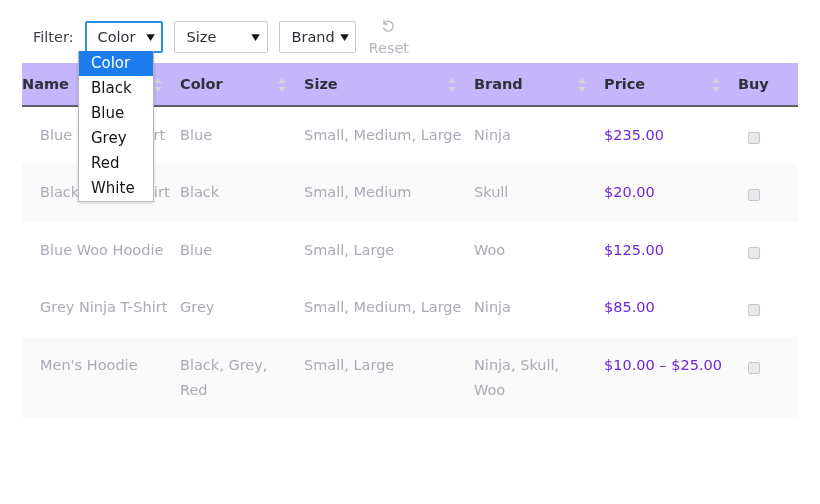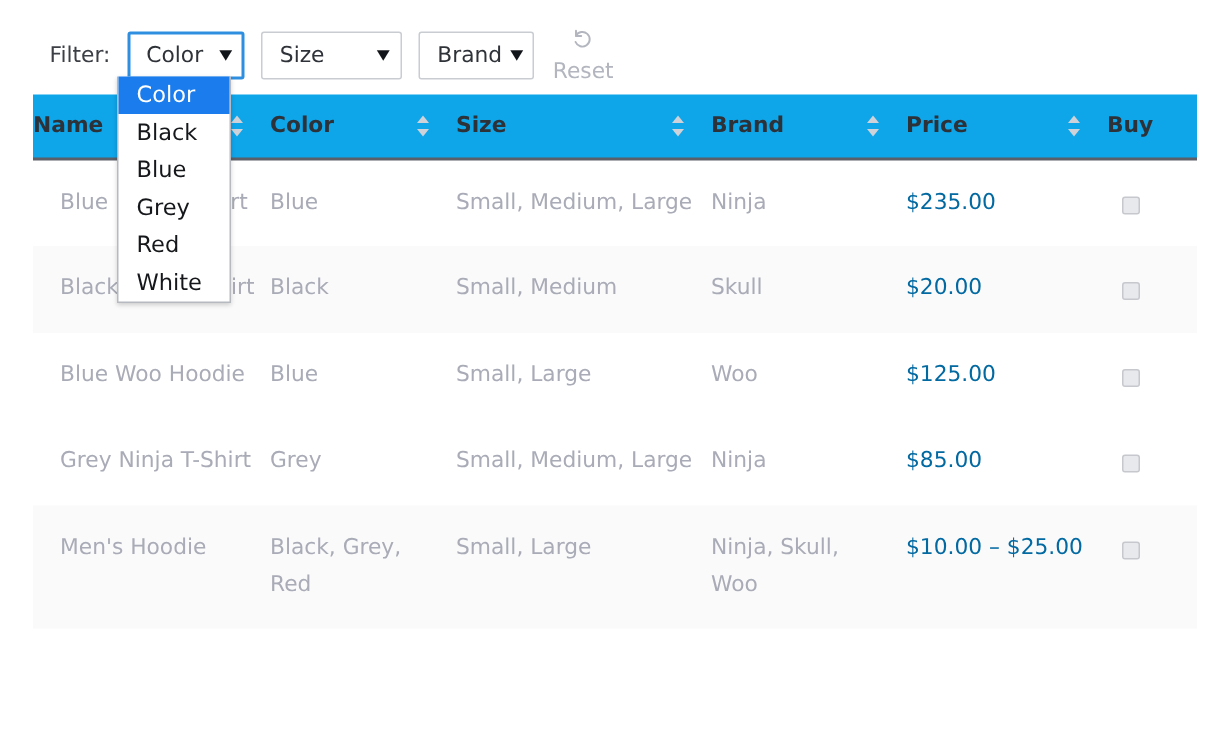--- a/index.html
+++ b/index.html
@@ -118,21 +118,21 @@
     left: 22px;
     top: 63px;
     width: 776px;
   }
   table.products {
     width: 776px;
     border-collapse: collapse;
     table-layout: fixed;
   }
   table.products thead tr {
-    background: #0ea5e9;
+    background: #c4b5fd;
   }
   table.products thead th {
     font-size: 14.5px;
     font-weight: bold;
     color: #2d3138;
     text-align: left;
     padding: 13px 0 13px 0;
     border-bottom: 2px solid #5a5f68;
     vertical-align: middle;
     white-space: nowrap;
@@ -172,21 +172,21 @@
   table.products tbody td {
     font-size: 14.5px;
     color: #a9abb6;
     padding: 16px 12px 16px 0;
     vertical-align: top;
     line-height: 1.75;
     border: none;
   }
   table.products tbody td.c-name { padding-left: 18px; padding-right: 6px; }
   table.products tbody td.c-price {
-    color: #0369a1;
+    color: #6d28d9;
     line-height: 1.75;
   }
   table.products tbody td.c-buy {
     padding-left: 10px;
     text-align: left;
   }
   table.products tbody tr.alt { background: #fafafb; }
 
   .checkbox {
     display: inline-block;

